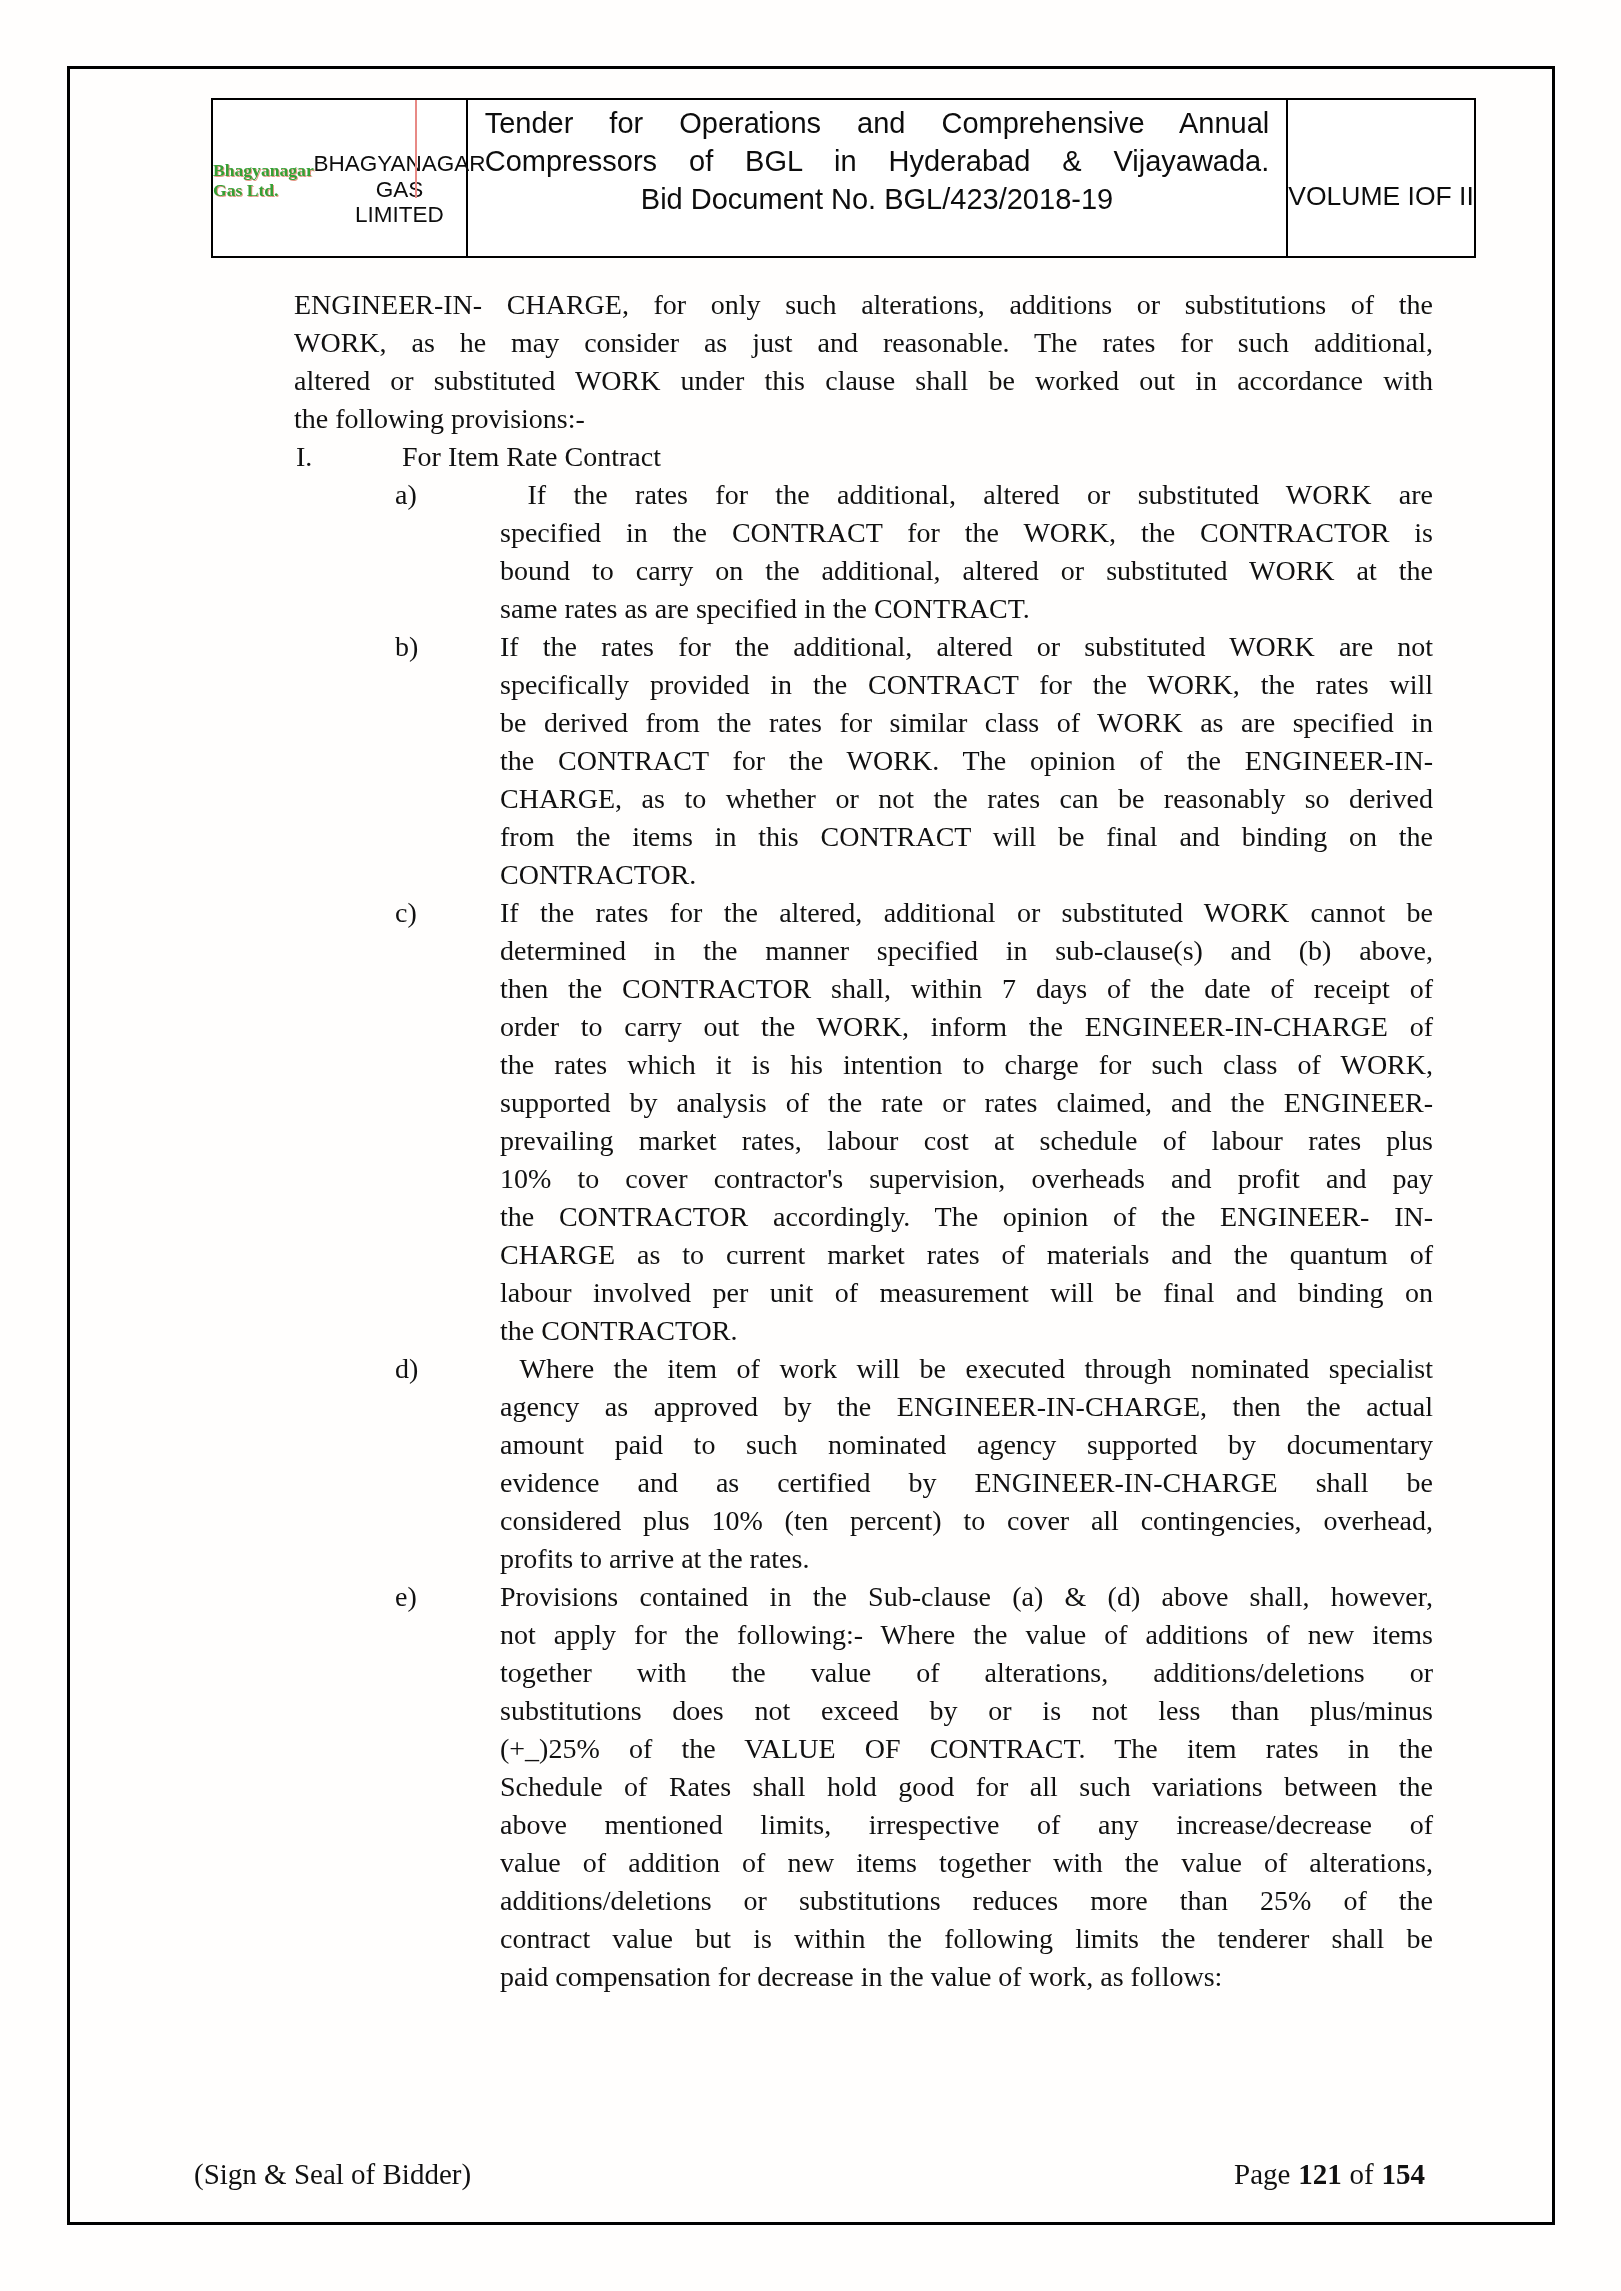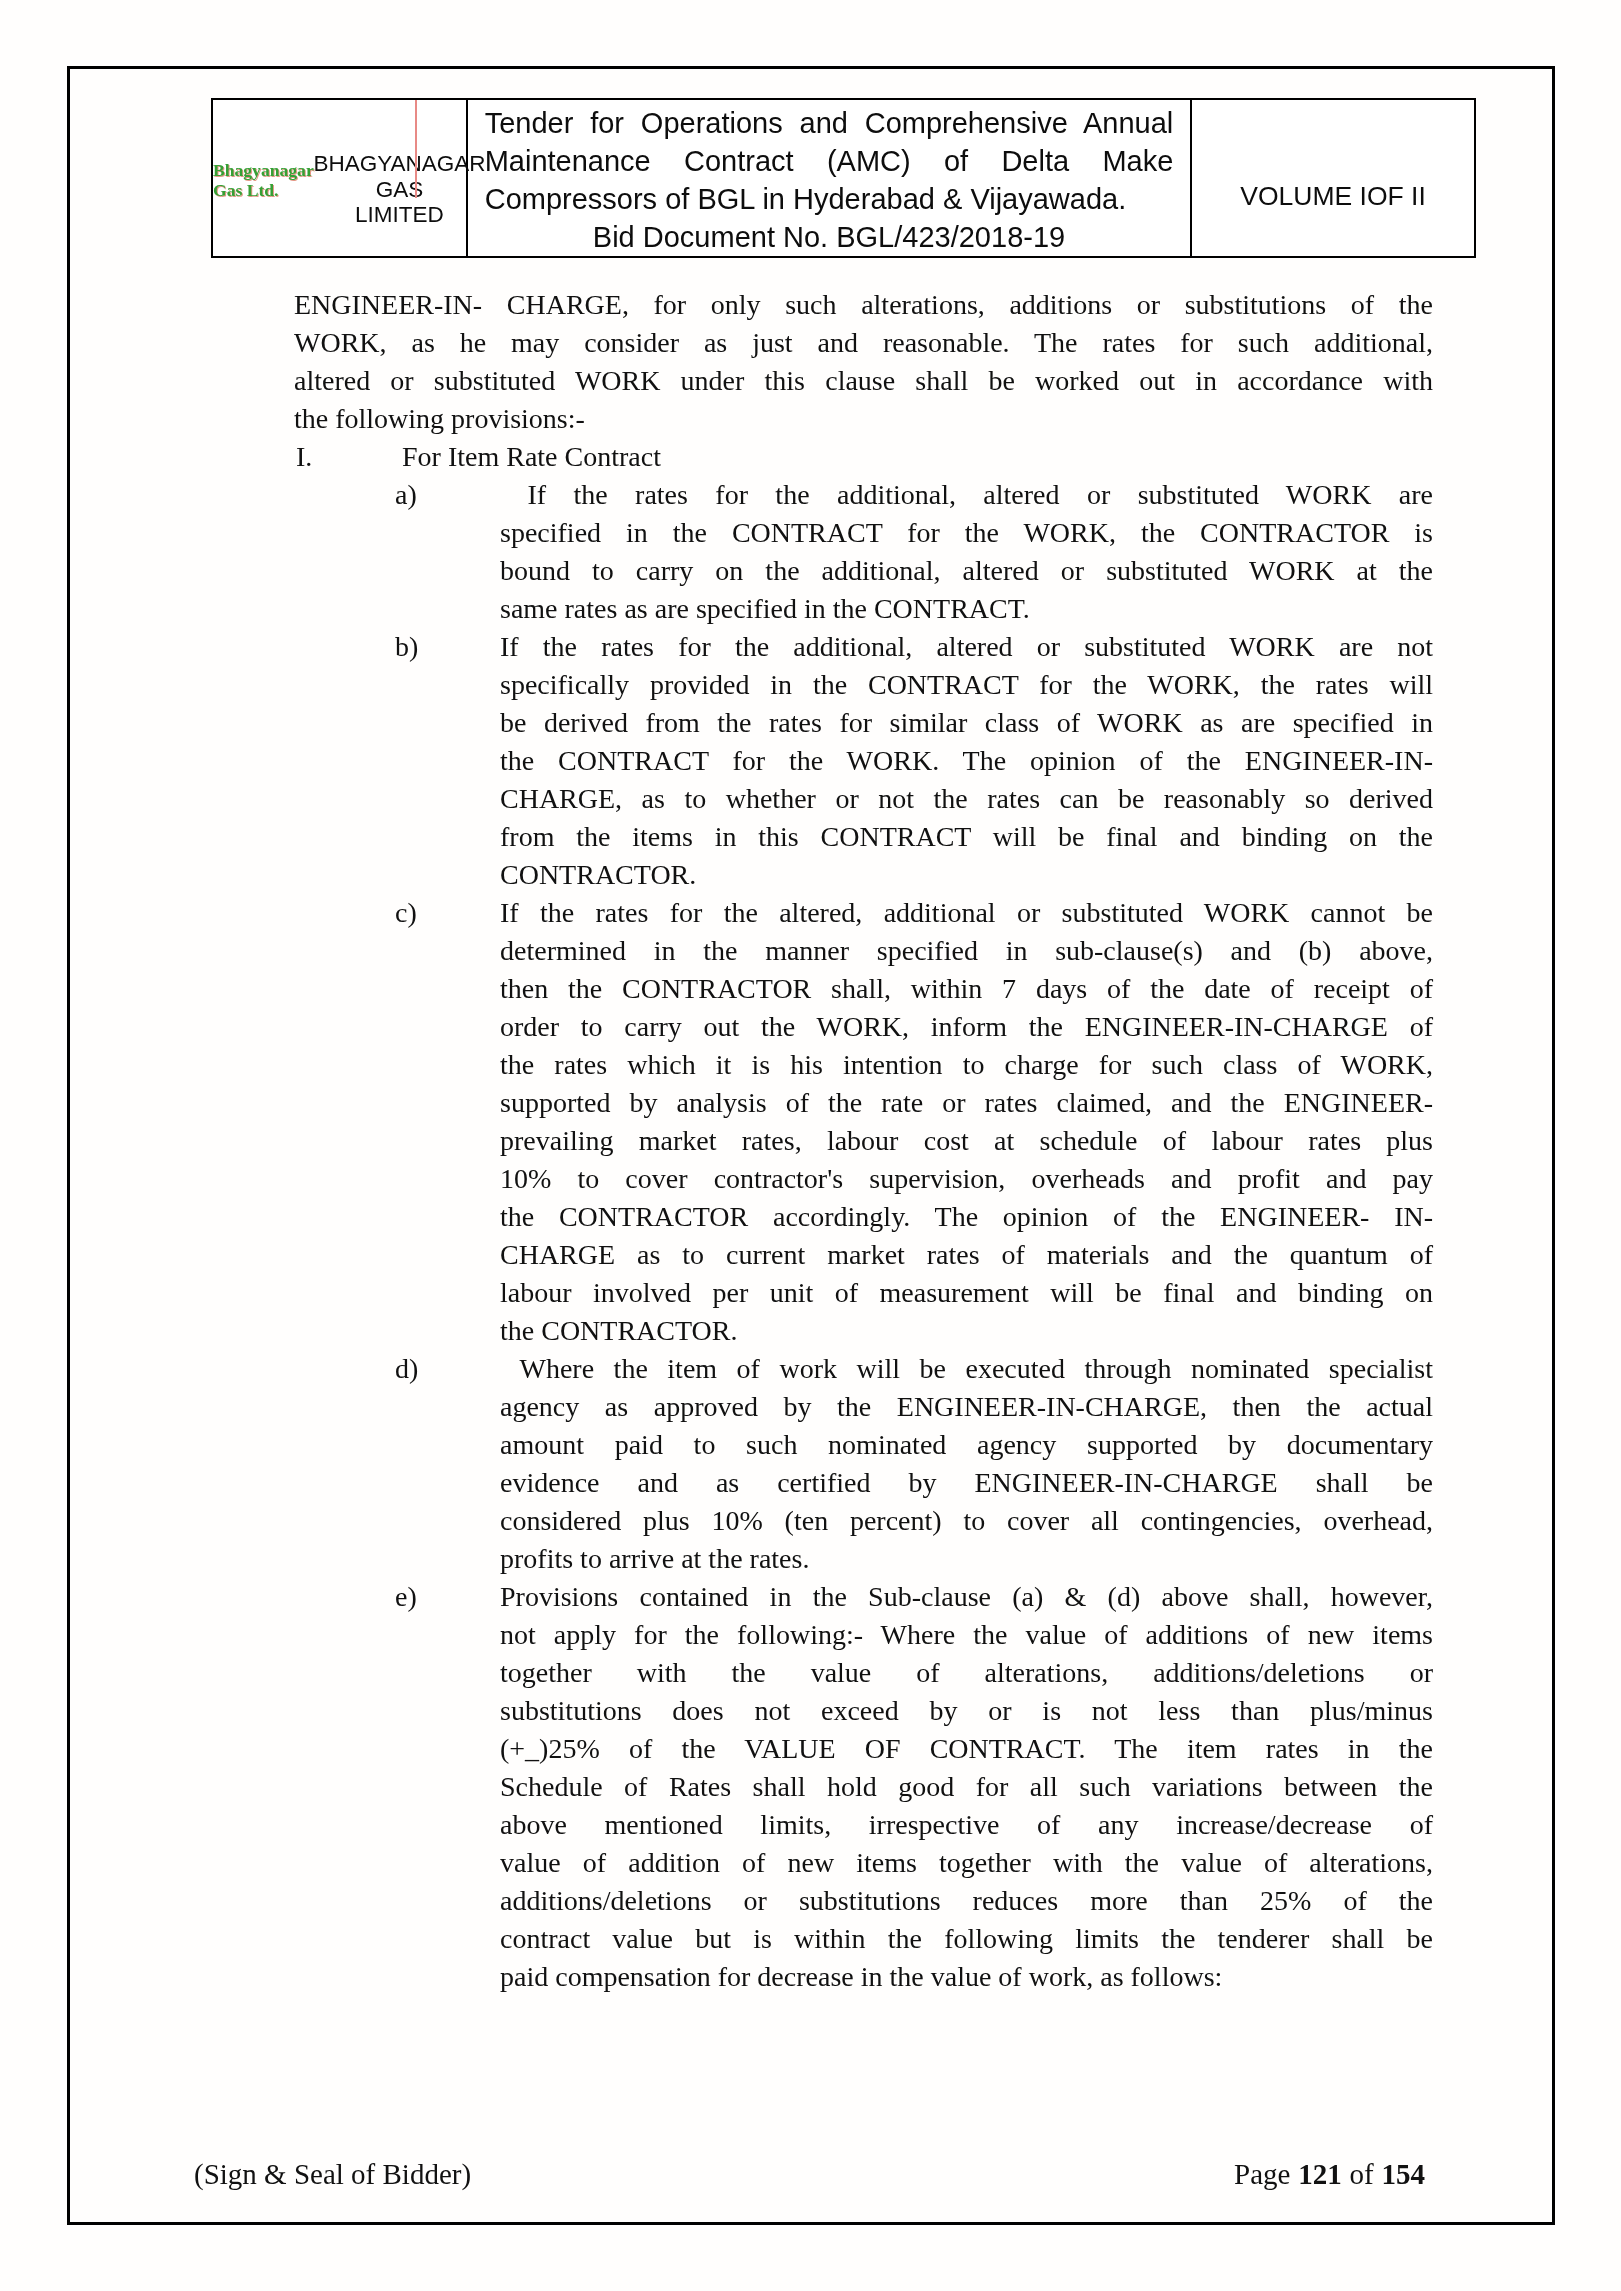--- a/index.html
+++ b/index.html
@@ -7,21 +7,21 @@
   .page-border{position:absolute;left:67px;top:66px;right:66px;bottom:67px;border:3.9px solid #000;}
 
   
   .header-table{position:absolute;left:211px;top:98px;width:1265px;height:160px;display:flex;border:2.9px solid #000;box-sizing:border-box;background:#fff;}
   .cell{box-sizing:border-box;}
   .logo-cell{width:253px;position:relative;display:flex;align-items:center;padding-top:5.9px;}
   .red-divider{position:absolute;left:202px;top:0;width:2px;height:98px;background:#e88a86;}
   .logo-svg{display:block;}
   .logo-subtitle{font-family:"Liberation Serif","DejaVu Serif",serif;font-weight:bold;font-size:17.6px;line-height:19.6px;color:#35a035;text-shadow:1px 1px 0 rgba(205,65,35,.55);}
   .company-name{margin-top:17px;font-family:"Liberation Sans","DejaVu Sans",sans-serif;font-size:22.5px;line-height:25.5px;text-align:center;color:#0d0d0d;}
-  .title-cell{width:724px;border-left:2.9px solid #000;padding:3.9px 16.7px 0 16.7px;font-family:"Liberation Sans","DejaVu Sans",sans-serif;font-size:29px;line-height:38px;color:#0d0d0d;}
+  .title-cell{width:820px;border-left:2.9px solid #000;padding:3.9px 16.7px 0 16.7px;font-family:"Liberation Sans","DejaVu Sans",sans-serif;font-size:29px;line-height:38px;color:#0d0d0d;}
   .volume-cell{flex:1;border-left:2.9px solid #000;display:flex;align-items:center;justify-content:center;padding-top:37px;font-family:"Liberation Sans","DejaVu Sans",sans-serif;font-size:26.5px;line-height:35px;color:#0d0d0d;text-align:center;}
 
   
   .ln{text-align:justify;text-align-last:justify;}
   .ln.last{text-align-last:left;}
   .title-lines .ln:nth-child(3){text-align-last:left;}
   .title-lines .ln:last-child{text-align:right;text-align-last:center;}
 
   
   .body-text{position:absolute;left:294px;top:286px;width:1139px;font-family:"Liberation Serif","DejaVu Serif",serif;font-size:28px;line-height:38px;color:#111;}
@@ -69,21 +69,20 @@
       </svg>
       <div class="logo-subtitle">Bhagyanagar Gas Ltd.</div>
       <div class="company-name">
         <div>BHAGYANAGAR GAS</div>
         <div>LIMITED</div>
       </div>
     </div>
     <div class="cell title-cell">
       <div class="title-lines">
           <div class="ln">Tender for Operations and Comprehensive Annual</div>
-          <div class="ln">Maintenance Contract (AMC) of Delta Make</div>
           <div class="ln">Compressors of BGL in Hyderabad &amp; Vijayawada.</div>
           <div class="ln last">Bid Document No. BGL/423/2018-19</div>
         </div>
     </div>
     <div class="cell volume-cell">
       <div>VOLUME I</div>
       <div>OF II</div>
     </div>
   </div>
 

